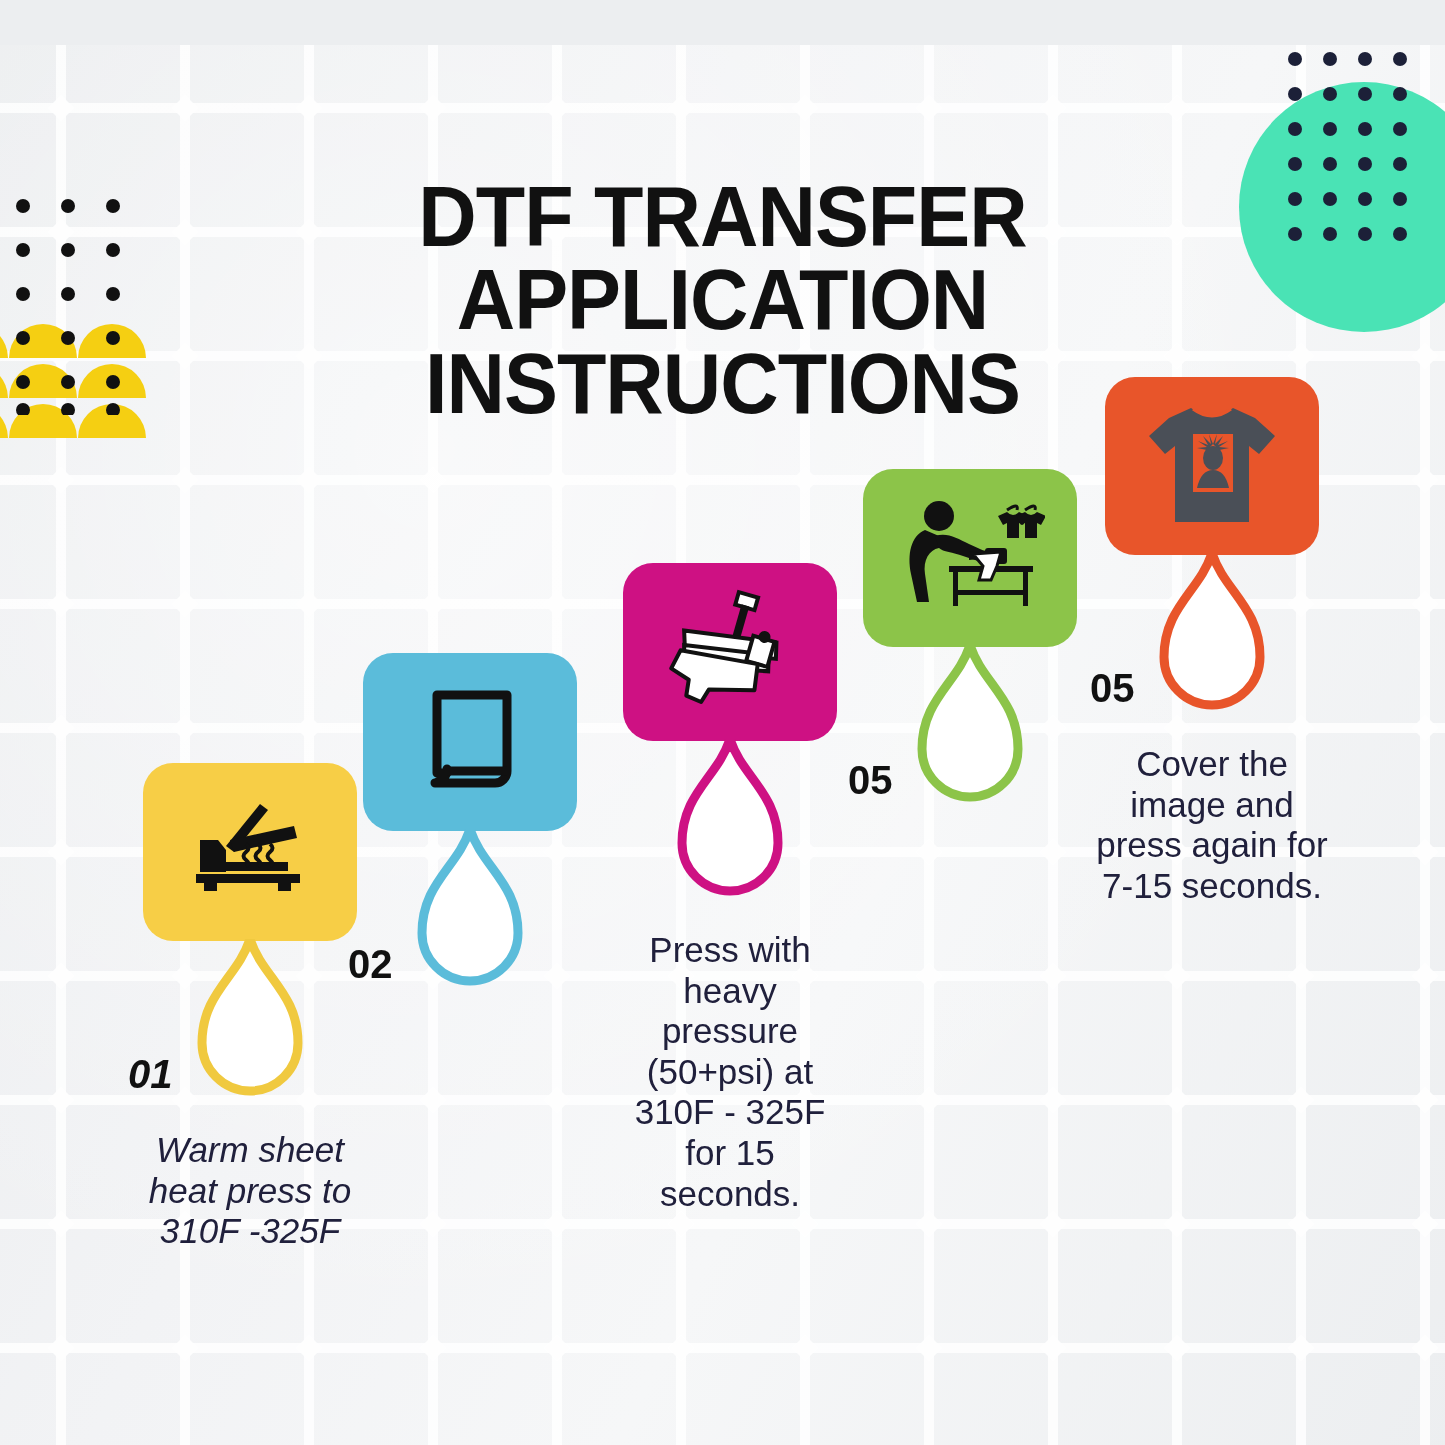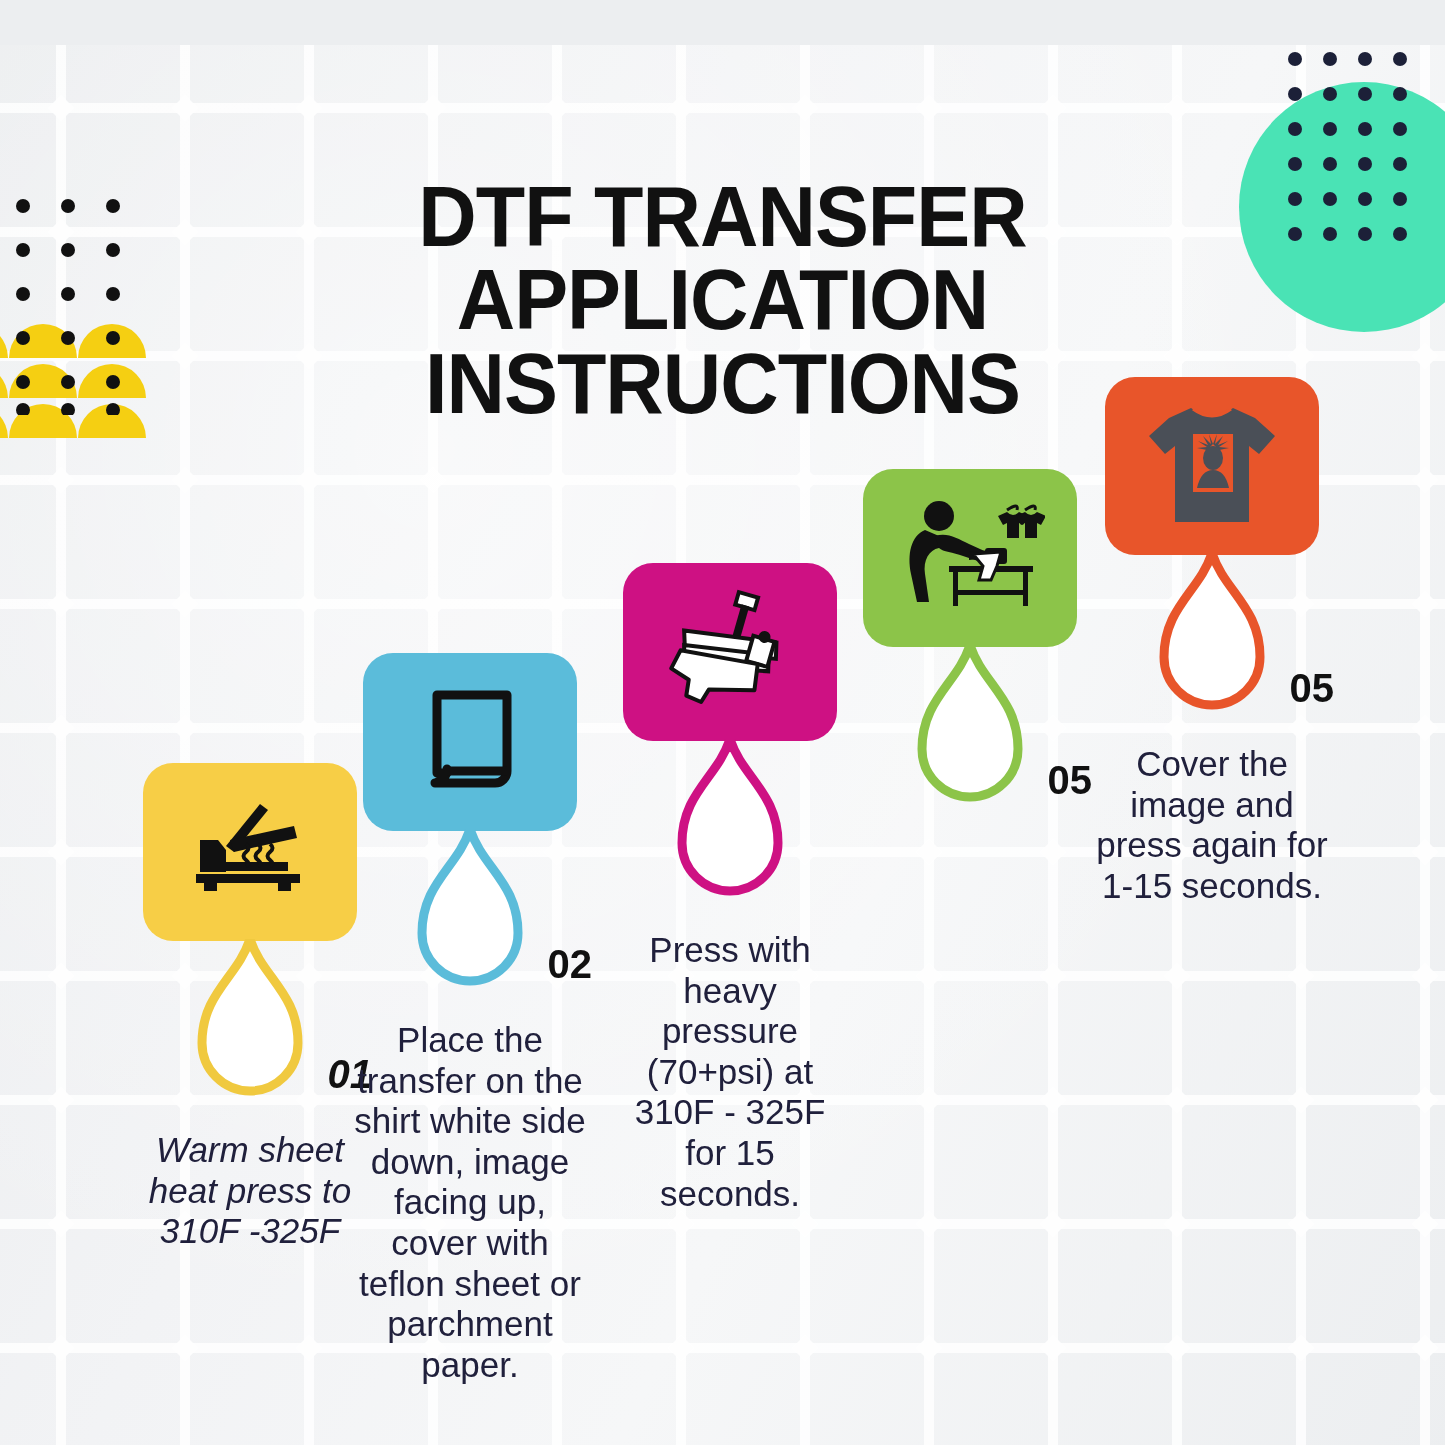--- a/index.html
+++ b/index.html
@@ -82,21 +82,21 @@
   .connector{
     position:relative;
     width:244px;height:185px;
     margin:-2px auto 0;
   }
   .connector svg{display:block;position:absolute;left:0;top:0;}
   .badge-num{
     position:absolute;
     left:0;right:0;
     top:113px;
-    text-align:right;
+    text-align:left;
     font-family:"Liberation Sans", sans-serif;
     font-weight:bold;
     font-size:40px;
     color:#111;
     letter-spacing:0px;
   }
 
   .caption{
     margin:6px auto 0;
     font-family:"Liberation Sans", sans-serif;
@@ -378,21 +378,20 @@
         <path d="M22 8 H92 V84 a12 12 0 0 1 -12 12 H20 a14 14 0 0 0 12 -14 V86 H22 Z" fill="none" stroke="#111" stroke-width="9" stroke-linejoin="round"></path>
         <path d="M32 84 H92" stroke="#111" stroke-width="9"></path>
       </svg>
     </div>
     <div class="connector">
       <svg width="244" height="185" viewBox="0 0 244 185">
         <path d="M122 0 C110 38 74 54 74 104 a48 48 0 1 0 96 0 C170 54 134 38 122 0 Z" fill="#ffffff" stroke="#5bbcda" stroke-width="9"></path>
       </svg>
       <div class="badge-num">02</div>
     </div>
-    <div class="caption">Place the transfer on the shirt white side down, image facing up, cover with teflon sheet or parchment paper.</div>
   </div>
 
   <div class="step" id="step3">
     <div class="card" style="background:#ce1183">
       <svg width="132" height="132" viewBox="0 0 132 132">
         <g transform="rotate(16 66 66)">
           <rect x="58" y="6" width="20" height="13" fill="#fff" stroke="#111" stroke-width="4"></rect>
           <rect x="64" y="17" width="8" height="38" fill="#111"></rect>
           <path d="M16 58 L108 44 L112 60 L22 76 Z" fill="#fff" stroke="#111" stroke-width="4"></path>
           <path d="M20 72 L104 58 L108 74 L26 92 Z" fill="#fff" stroke="#111" stroke-width="4"></path>
@@ -400,21 +399,21 @@
           <path d="M18 78 L96 70 L100 96 L56 108 L52 122 L36 120 L34 104 L14 98 Z" fill="#fff" stroke="#111" stroke-width="4" stroke-linejoin="round"></path>
           <circle cx="95" cy="42" r="6" fill="#111"></circle>
         </g>
       </svg>
     </div>
     <div class="connector">
       <svg width="244" height="185" viewBox="0 0 244 185">
         <path d="M122 0 C110 38 74 54 74 104 a48 48 0 1 0 96 0 C170 54 134 38 122 0 Z" fill="#ffffff" stroke="#ce1183" stroke-width="9"></path>
       </svg>
     </div>
-    <div class="caption">Press with heavy pressure (70+psi) at 310F - 325F for 15 seconds.</div>
+    <div class="caption">Press with heavy pressure (50+psi) at 310F - 325F for 15 seconds.</div>
   </div>
 
   <div class="step" id="step4">
     <div class="card" style="background:#8cc449">
       <svg width="150" height="128" viewBox="0 0 150 128">
         <g fill="#111">
           <circle cx="44" cy="22" r="15"></circle>
           <path d="M30 36 C16 42 12 60 16 80 L22 108 L34 108 L30 80 C28 66 34 56 44 54 L44 42 Z"></path>
           <path d="M40 42 C52 38 62 44 74 50 L96 60 L92 70 L68 62 C58 58 48 58 44 54 Z"></path>
           <rect x="90" y="54" width="22" height="16" rx="3"></rect>
@@ -452,16 +451,16 @@
           <path d="M54 86 q4 -18 16 -18 q12 0 16 18 z"></path>
         </g>
       </svg>
     </div>
     <div class="connector">
       <svg width="244" height="185" viewBox="0 0 244 185">
         <path d="M122 0 C110 38 74 54 74 104 a48 48 0 1 0 96 0 C170 54 134 38 122 0 Z" fill="#ffffff" stroke="#e8552a" stroke-width="9"></path>
       </svg>
       <div class="badge-num">05</div>
     </div>
-    <div class="caption">Cover the image and press again for 1-15 seconds.</div>
+    <div class="caption">Cover the image and press again for 7-15 seconds.</div>
   </div>
 
 </div>
 
 </body></html>

